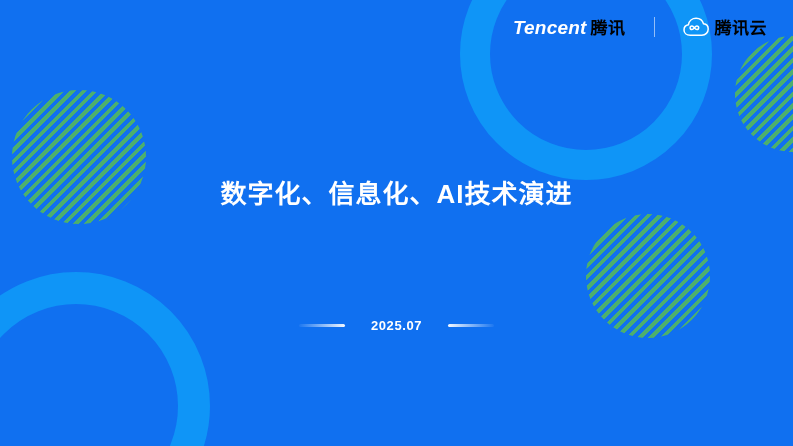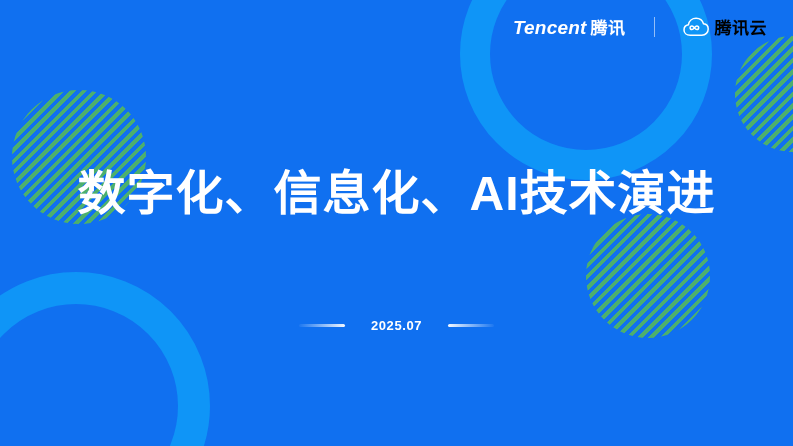--- a/index.html
+++ b/index.html
@@ -83,21 +83,21 @@
     gap: 4px;
   }
   .logo-word {
     color: #FFFFFF;
     font-size: 19px;
     font-weight: bold;
     font-style: italic;
     letter-spacing: 0.2px;
   }
   .logo-cn {
-    color: #ffffff;
+    color: #000000;
     font-size: 17px;
     font-weight: bold;
     letter-spacing: 0.5px;
   }
   .logo-divider {
     width: 1px;
     height: 20px;
     background: rgba(255,255,255,0.55);
   }
   .logo-cloud {
@@ -117,21 +117,21 @@
   .title-block {
     position: absolute;
     left: 0;
     right: 0;
     top: 162px;
     text-align: center;
     z-index: 4;
   }
   .title-line {
     color: #FFFFFF;
-    font-size: 48px;
+    font-size: 26px;
     font-weight: bold;
     line-height: 64px;
     letter-spacing: 1px;
     white-space: nowrap;
   }
 
   
   .date-row {
     position: absolute;
     left: 0;

